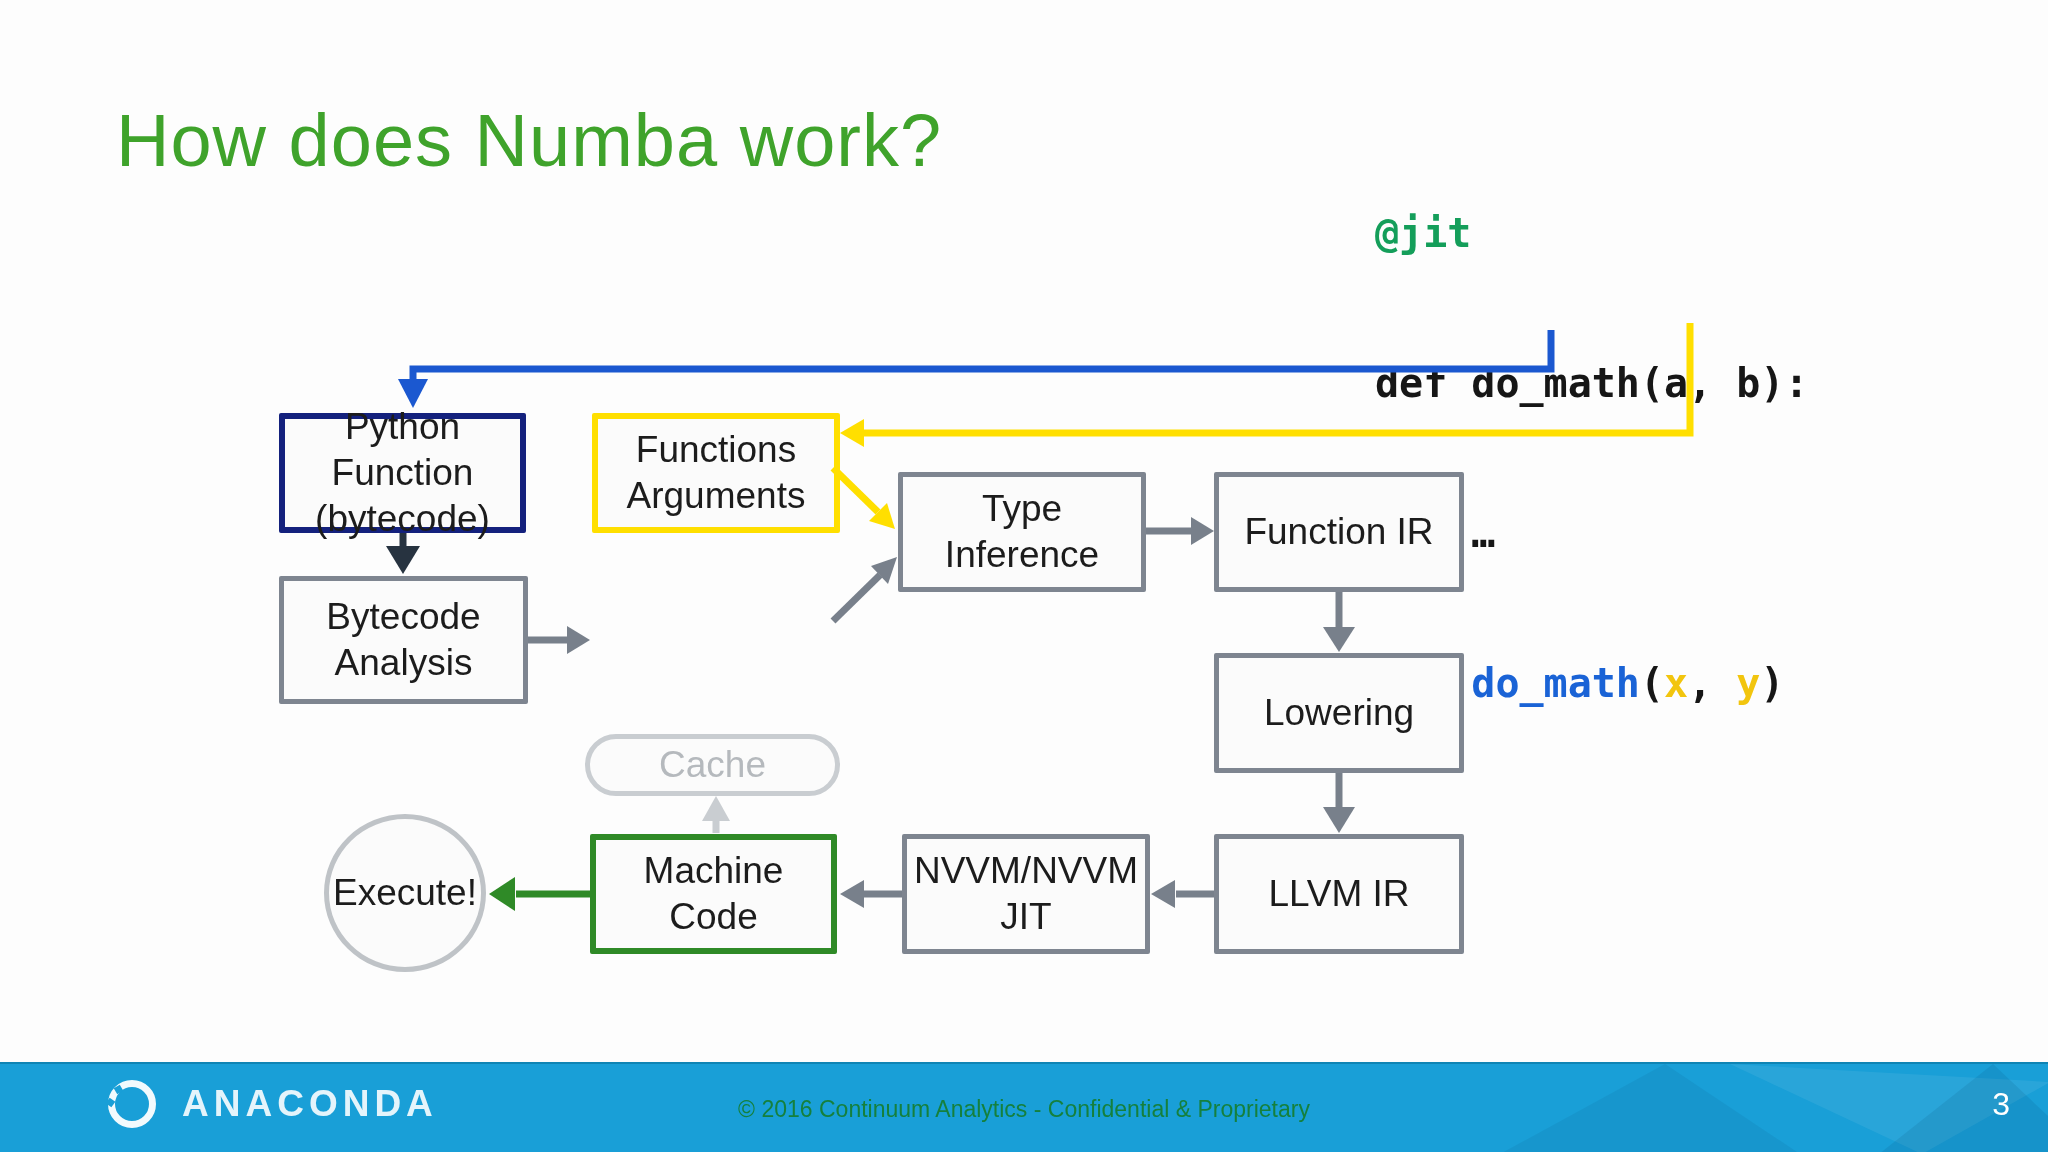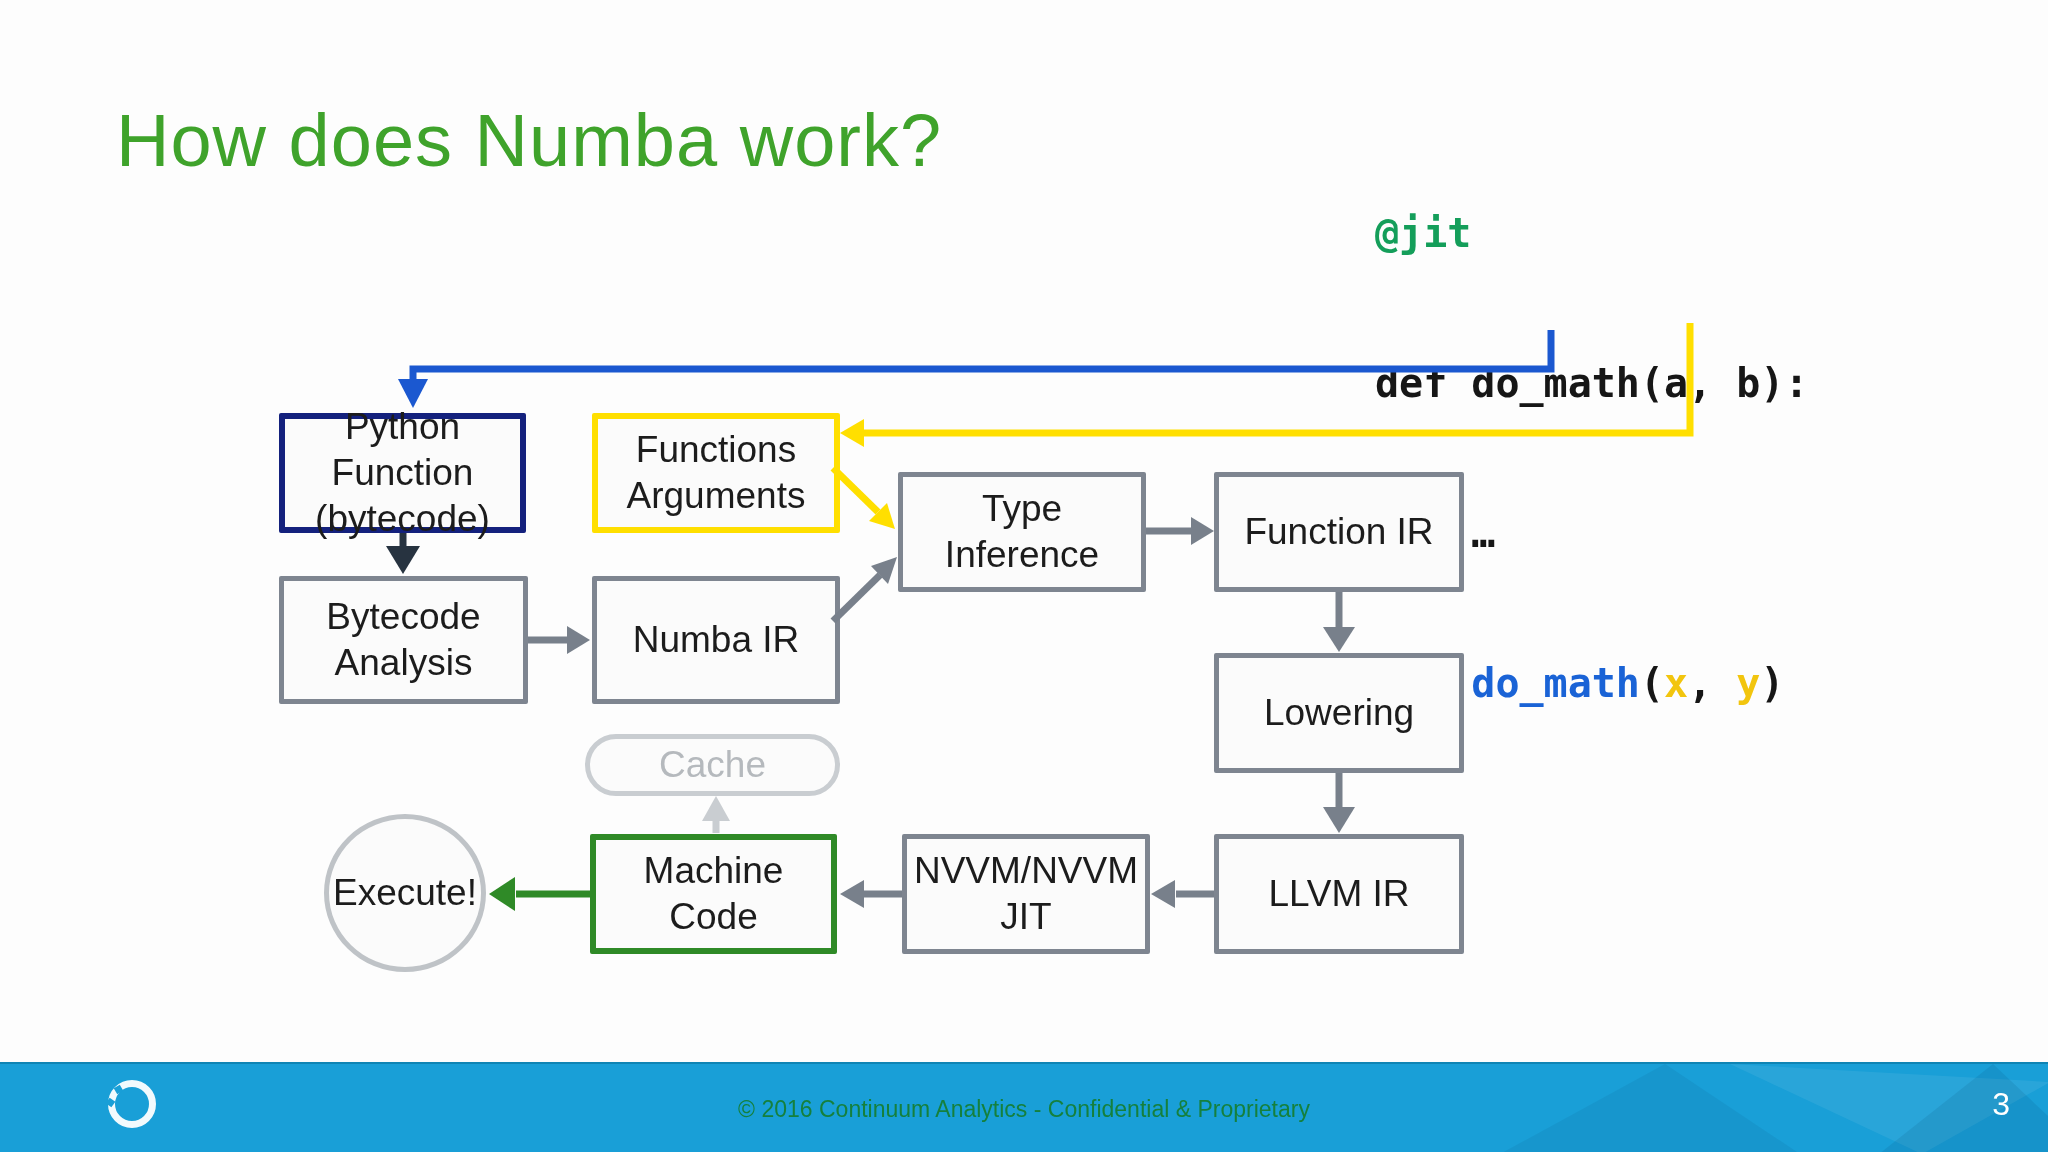--- a/index.html
+++ b/index.html
@@ -90,21 +90,20 @@
 
   <div class="node navy" style="left:279px;top:413px;width:247px;height:120px">Python Function
 (bytecode)</div>
   <div class="node yellow" style="left:592px;top:413px;width:248px;height:120px">Functions
 Arguments</div>
   <div class="node" style="left:898px;top:472px;width:248px;height:120px">Type
 Inference</div>
   <div class="node" style="left:1214px;top:472px;width:250px;height:120px">Function IR</div>
   <div class="node" style="left:279px;top:576px;width:249px;height:128px">Bytecode
 Analysis</div>
-  <div class="node" style="left:592px;top:576px;width:248px;height:128px">Numba IR</div>
   <div class="node pill" style="left:585px;top:734px;width:255px;height:62px">Cache</div>
   <div class="node" style="left:1214px;top:653px;width:250px;height:120px">Lowering</div>
   <div class="node circle" style="left:324px;top:814px;width:162px;height:158px">Execute!</div>
   <div class="node green" style="left:590px;top:834px;width:247px;height:120px">Machine
 Code</div>
   <div class="node" style="left:902px;top:834px;width:248px;height:120px">NVVM/NVVM JIT</div>
   <div class="node" style="left:1214px;top:834px;width:250px;height:120px">LLVM IR</div>
 
   <svg class="wires" width="2048" height="1152" viewBox="0 0 2048 1152">
     <path class="sh blue" d="M1551 330 V369 H413 V379"></path>
@@ -150,17 +149,18 @@
   <div class="footer">
     <div class="shard s1"></div>
     <div class="shard s2"></div>
     <div class="shard s3"></div>
   </div>
   <div class="brand">
     <span class="ring">
         <i class="g1"></i>
         <i class="g2"></i>
       </span>
+    <span class="brand-name">ANACONDA</span>
   </div>
   <div class="copyright">© 2016 Continuum Analytics - Confidential &amp; Proprietary</div>
   <div class="pagenum">3</div>
 
 </div>
 
 </body></html>

